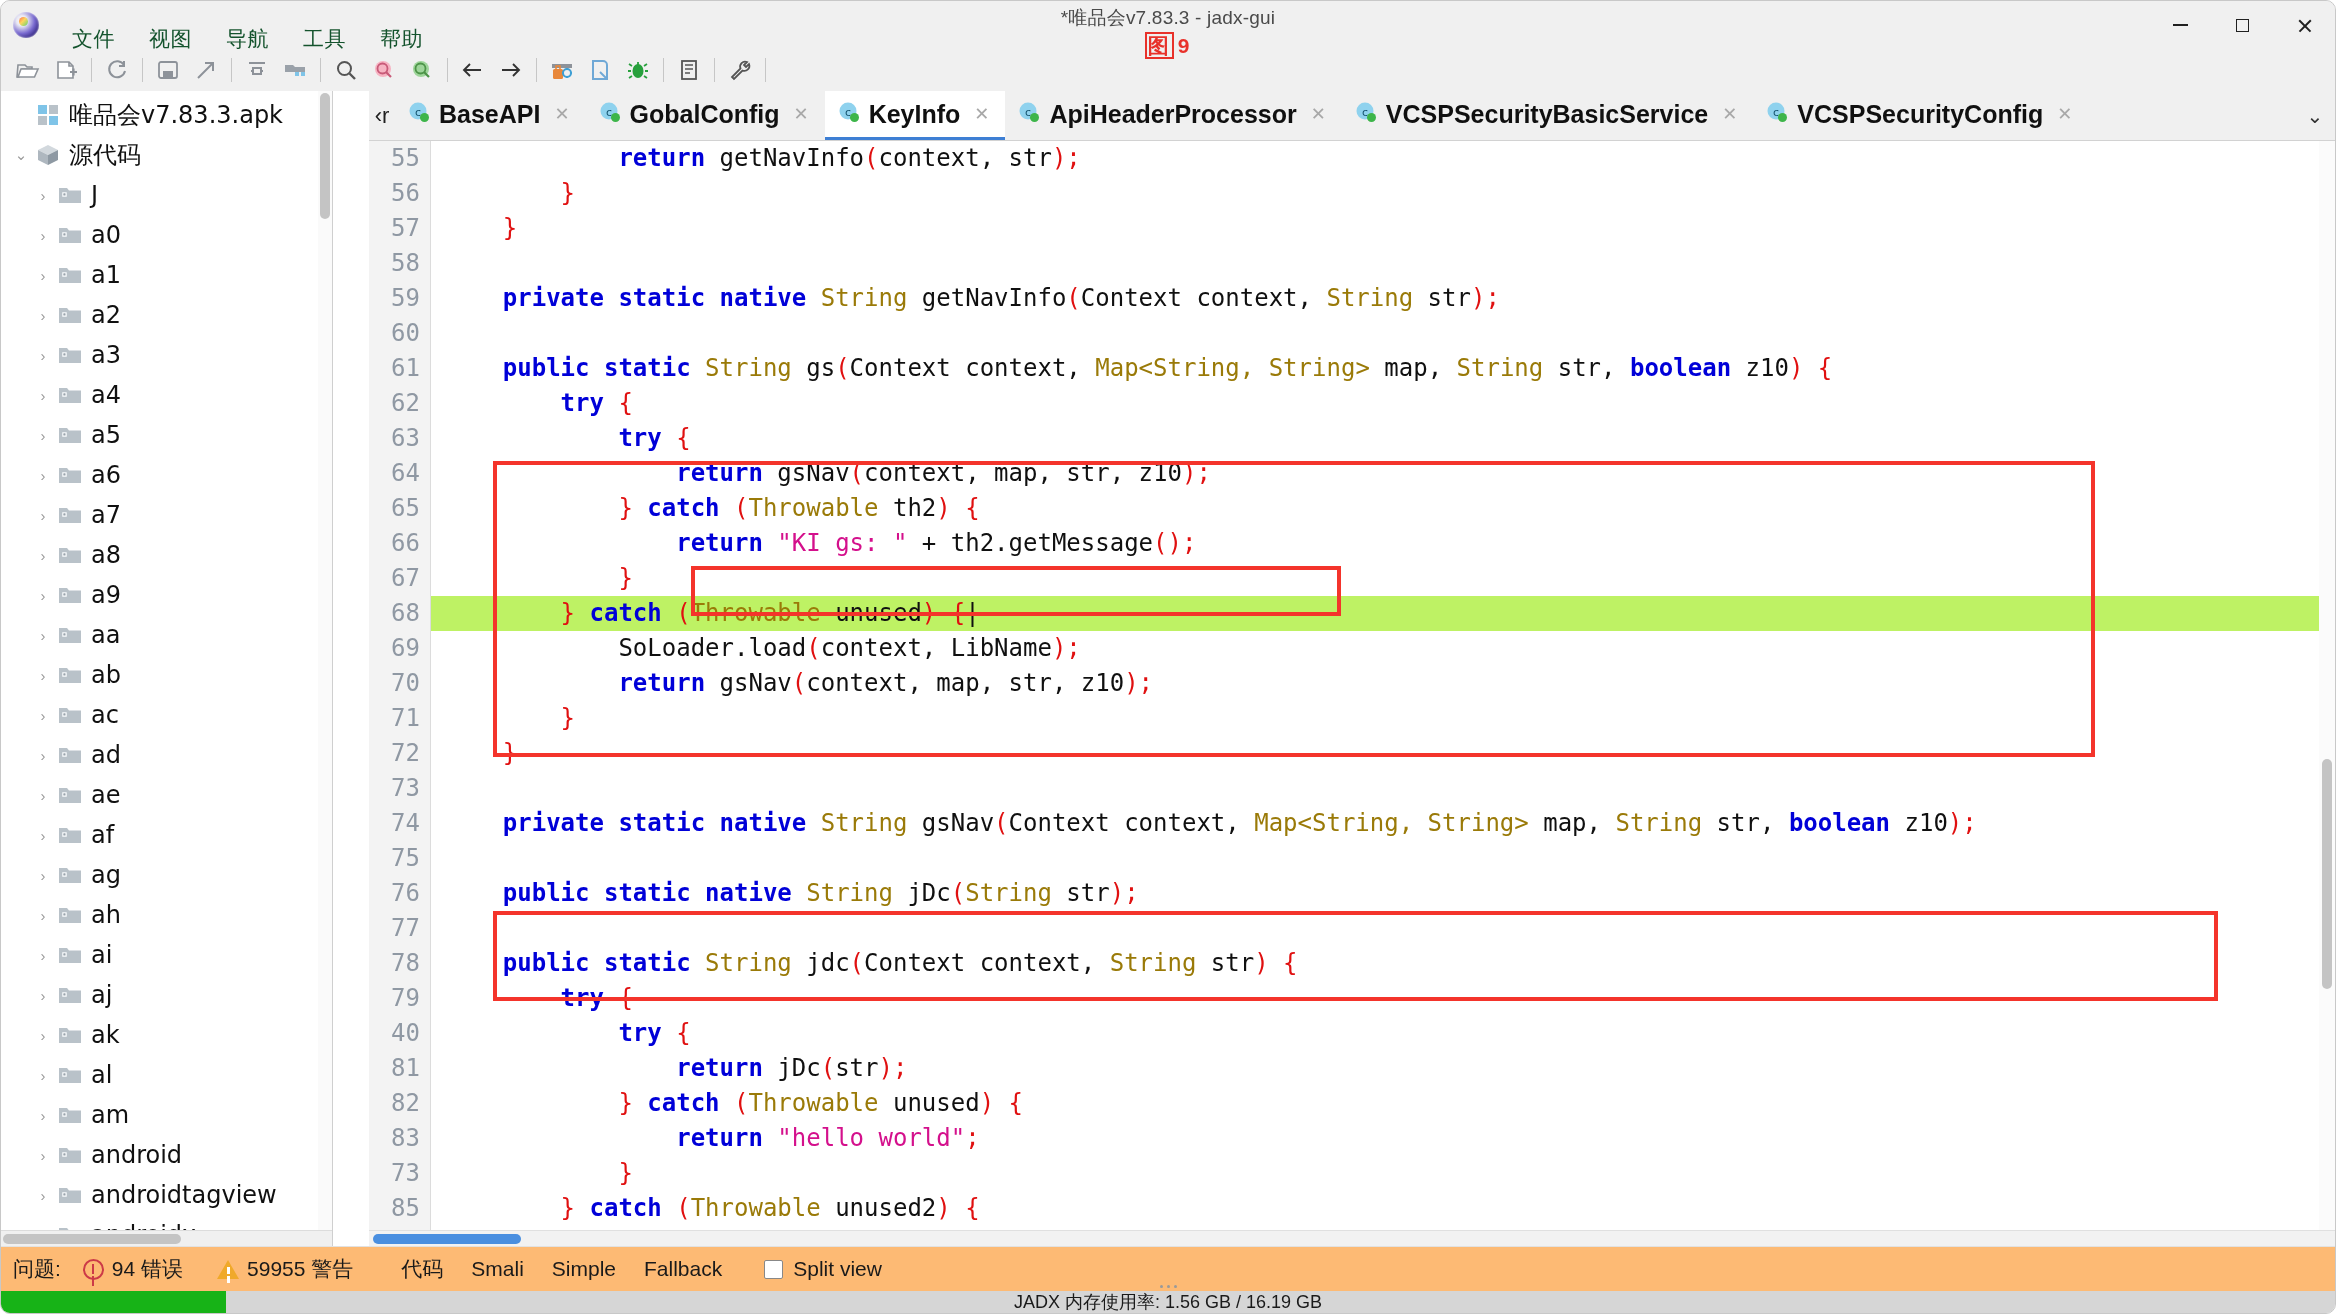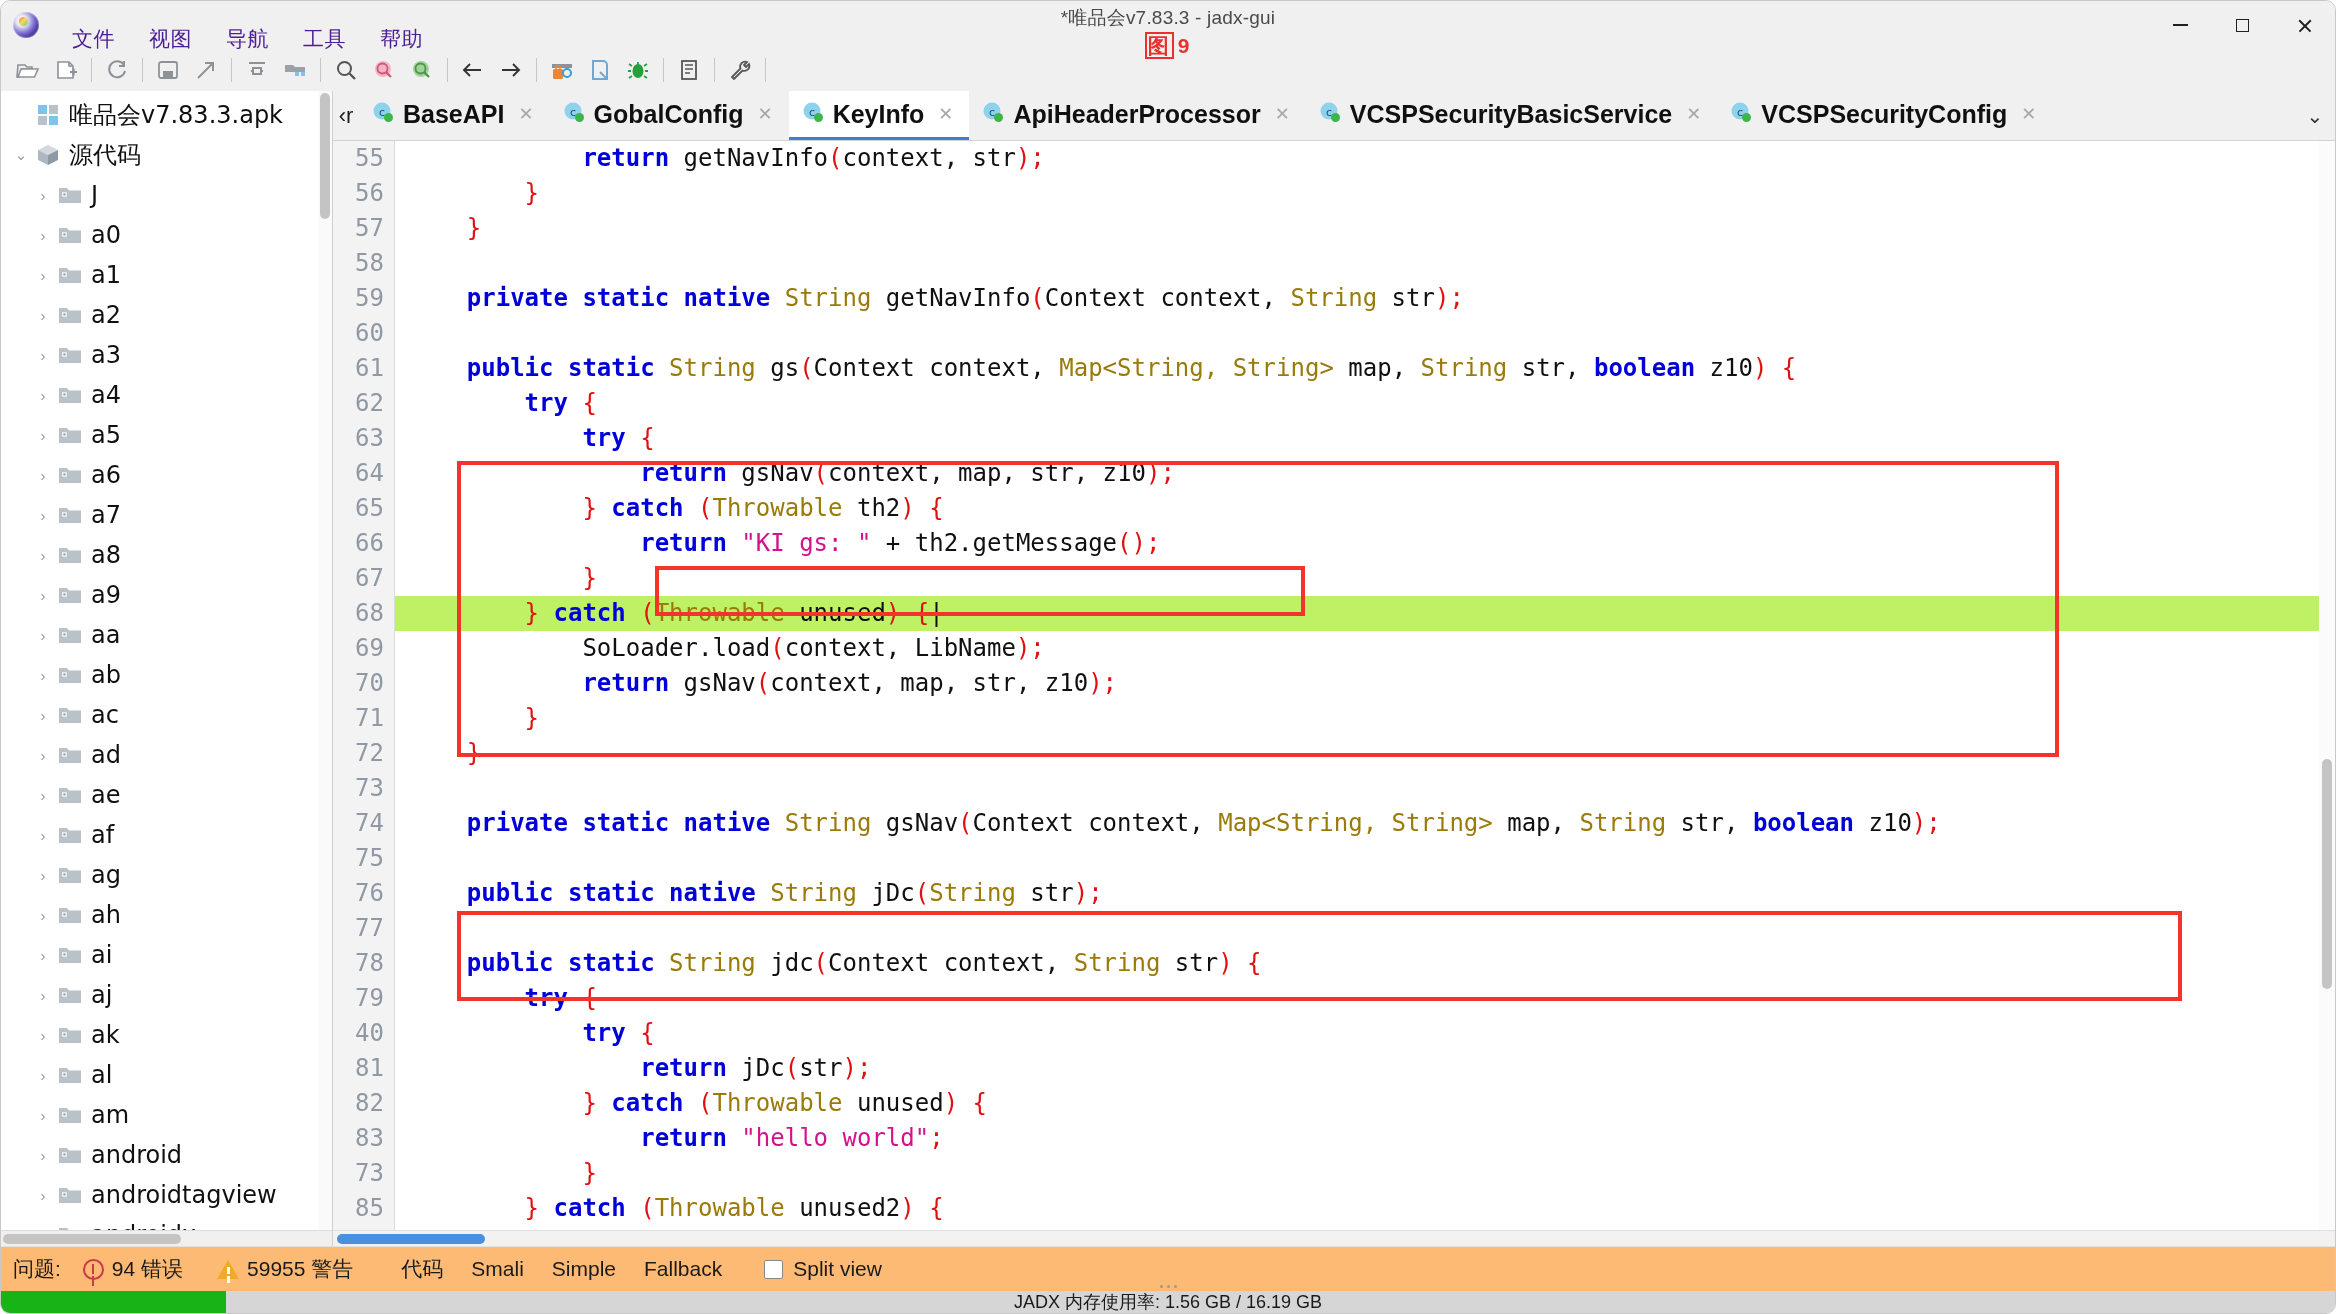--- a/index.html
+++ b/index.html
@@ -41,21 +41,21 @@
   .app-logo::after {
     content: "";
     position: absolute; left: 6px; top: 5px;
     width: 9px; height: 9px; border-radius: 50%;
     background: linear-gradient(135deg,#ff5d3a,#ffd34d 45%,#4fd169 100%);
     opacity: .9;
   }
   .menubar { display: flex; align-items: center; gap: 0px; }
   .menu-item {
     font-size: 21px;
-    color: #4c1d95;
+    color: #14532d;
     padding: 4px 17px;
     cursor: default;
     white-space: nowrap;
     letter-spacing: .5px;
     margin-top: 28px;
   }
 
   .title-center {
     position: absolute;
     left: 0; right: 0; top: 4px;
@@ -119,21 +119,21 @@
   }
   .tb svg { display: block; }
   .tb-sep {
     width: 1px; height: 24px;
     background: #c6c6c6;
     margin: 0 6px;
     flex: 0 0 1px;
   }
 
   
-  .body { flex: 1 1 auto; display: flex; min-height: 0; background: #ffffff; }
+  .body { flex: 1 1 auto; display: flex; min-height: 0; background: #ffffff; gap: 36px; }
 
   
   .sidebar {
     width: 332px; flex: 0 0 332px;
     background: #ffffff;
     border-right: 1px solid #cfcfcf;
     position: relative;
     display: flex; flex-direction: column;
     overflow: hidden;
   }

